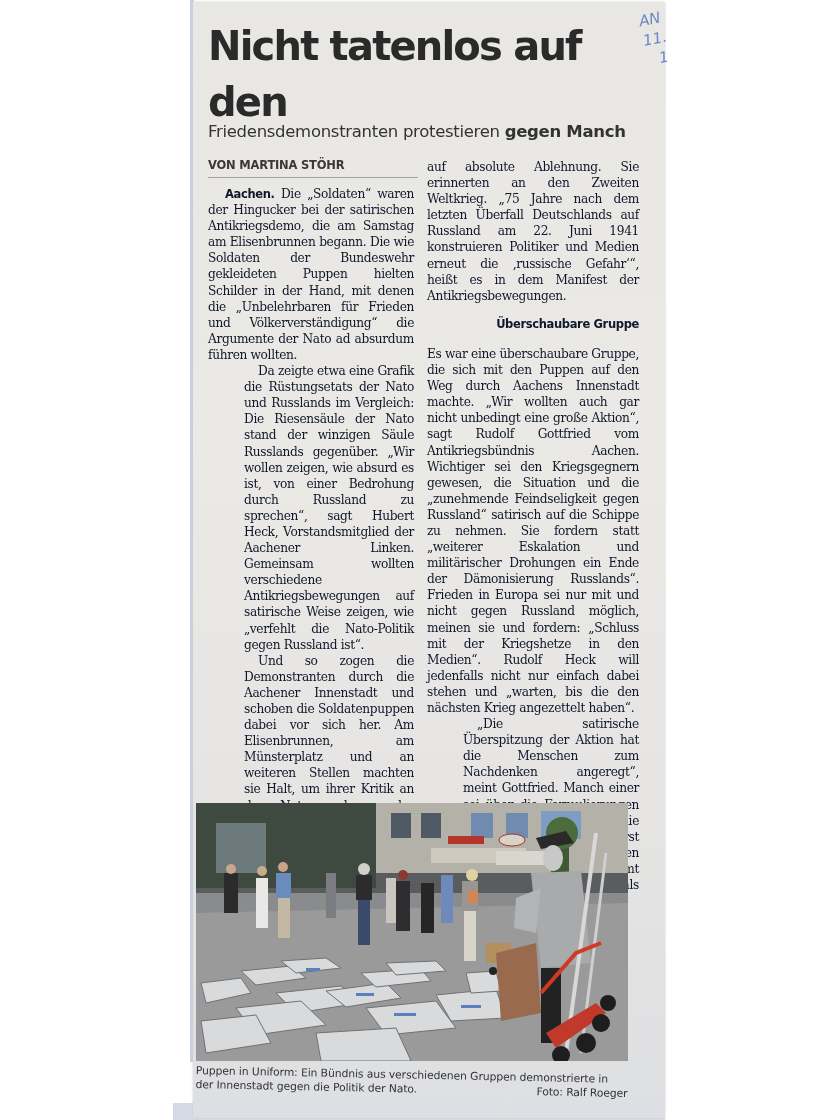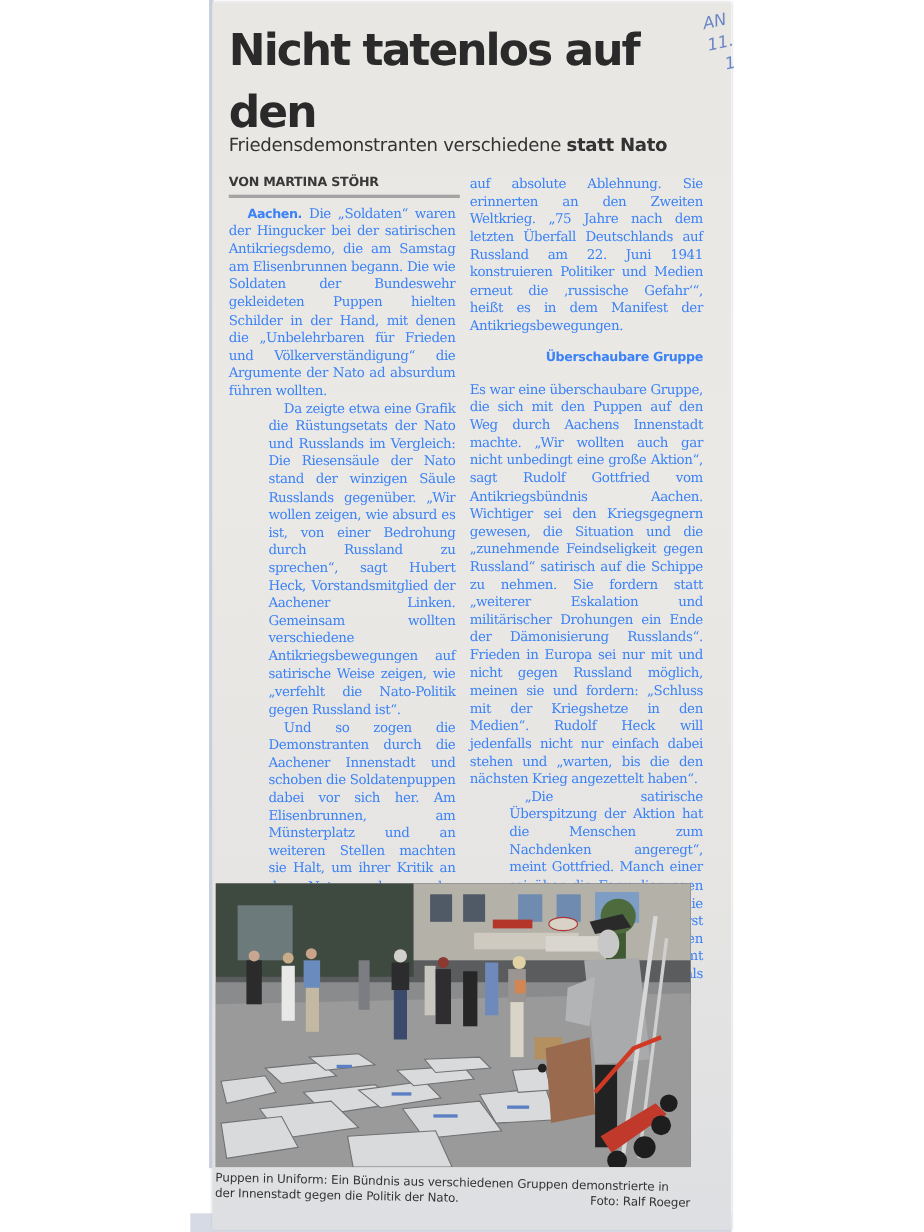--- a/index.html
+++ b/index.html
@@ -34,24 +34,24 @@
   .subline {
     position:absolute; left:208px; top:122px; width:440px;
     font-family:"DejaVu Sans", sans-serif; color:#333;
     font-size:16.5px; letter-spacing:-0.3px; white-space:nowrap;
   }
   .subline b { font-weight:bold; }
   .byline {
     position:absolute; left:208px; top:158px; width:210px;
     font-family:"DejaVu Sans", sans-serif; font-weight:bold; color:#3a3838;
     font-size:11.5px; letter-spacing:-0.2px;
-    border-bottom:3px solid #a3a3a3; padding-bottom:5px;
+    border-bottom:1px solid #a3a3a3; padding-bottom:5px;
   }
   .col {
-    position:absolute; color:#3b82f6;
+    position:absolute; color:#0f172a;
     font-size:12.2px; line-height:16.1px; text-align:justify; letter-spacing:-0.35px;
     hyphens:manual;
   }
   .col p { margin:0; }
   .col p.indent { text-indent:14px;margin-left:36px; }
   .col-left { left:208px; top:186px; width:206px; }
   .col-right { left:427px; top:159px; width:212px; }
   .dateline { font-family:"DejaVu Sans", sans-serif; font-weight:bold; font-size:11.5px;margin-left:17px; }
   .subhead {
     font-family:"DejaVu Sans", sans-serif; font-weight:bold; font-size:11.5px;
@@ -80,21 +80,21 @@
   <div>AN</div>
   <div>11.</div>
   <div style="padding-left:12px">1</div>
 </div>
 
 <h1 class="headline" style="margin:0">
   <div>Nicht tatenlos auf den</div>
 </h1>
 
 <div class="subline">
-  <span>Friedensdemonstranten verschiedene </span><b>statt Nato</b>
+  <span>Friedensdemonstranten protestieren </span><b>gegen Manch</b>
 </div>
 
 <div class="byline">VON MARTINA STÖHR</div>
 
 <div class="col col-left">
   <p><span class="dateline">Aachen.</span><span> Die „Soldaten“ waren der Hingucker bei der satirischen Antikriegsdemo, die am Samstag am Elisenbrunnen begann. Die wie Soldaten der Bundeswehr gekleideten Puppen hielten Schilder in der Hand, mit denen die „Unbelehrbaren für Frieden und Völkerverständigung“ die Argumente der Nato ad absurdum führen wollten.</span></p>
   <p class="indent">Da zeigte etwa eine Grafik die Rüstungsetats der Nato und Russlands im Vergleich: Die Riesensäule der Nato stand der winzigen Säule Russlands gegenüber. „Wir wollen zeigen, wie absurd es ist, von einer Bedrohung durch Russland zu sprechen“, sagt Hubert Heck, Vorstandsmitglied der Aachener Linken. Gemeinsam wollten verschiedene Antikriegsbewegungen auf satirische Weise zeigen, wie „verfehlt die Nato-Politik gegen Russland ist“.</p>
   <p class="indent">Und so zogen die Demonstranten durch die Aachener Innenstadt und schoben die Soldatenpuppen dabei vor sich her. Am Elisenbrunnen, am Münsterplatz und an weiteren Stellen machten sie Halt, um ihrer Kritik an der Nato und an der deutschen Politik Gehör zu verschaffen. Der eine oder andere Interessent gesellte sich dann noch dazu. Am selben Tag fand laut Heck in Warschau eine große internationale Demonstration gegen das Nato-Gipfeltreffen statt. Auch das Nato-Manöver „Anaconda“ an der russischen Westgrenze stößt bei den Kriegsgegnern</p>
 </div>
 

